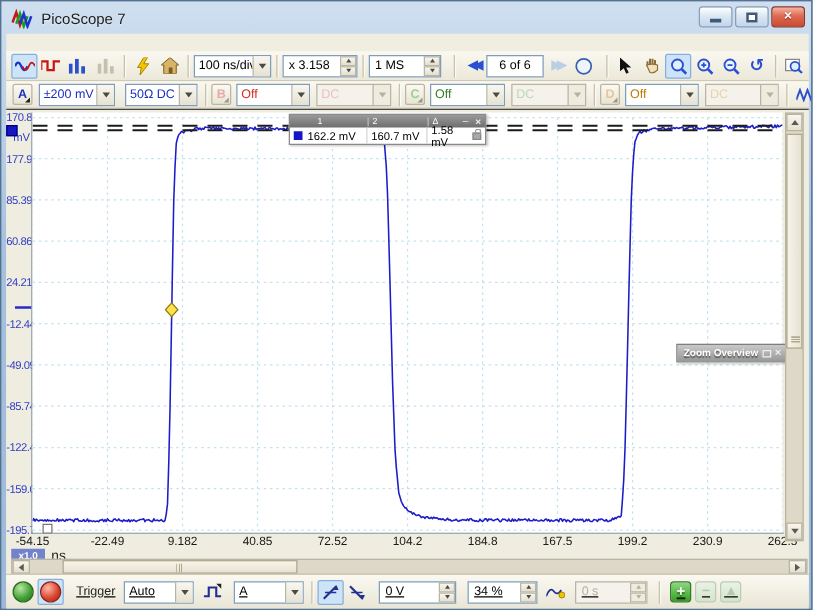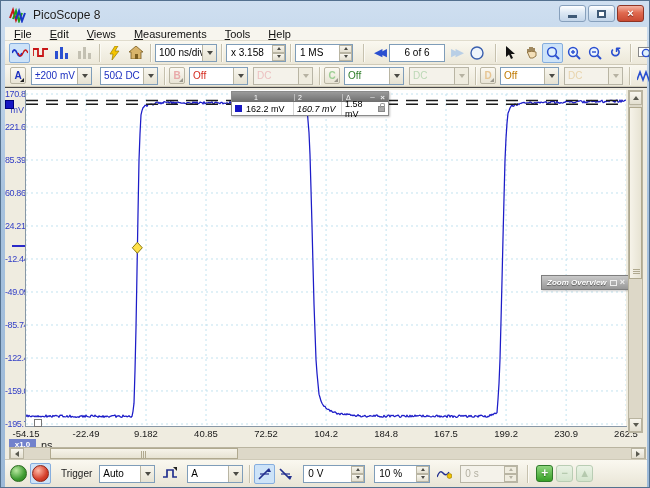--- a/index.html
+++ b/index.html
@@ -22,21 +22,21 @@
   
   .client { position:absolute; left:4px; top:26px; width:642px; height:458px; background:#f0ede1; }
   .menubar { position:absolute; left:0; top:0; width:642px; height:14px; background:#f7f5ee; border-bottom:1px solid #e0dccd; display:flex; align-items:center; }
   .mitem { display:inline-block; font-size:11px; color:#111; padding:0 9px; }
   .mitem::first-letter { text-decoration:underline; }
   .toolbar { position:absolute; left:0; width:642px; display:flex; align-items:center;
              background:linear-gradient(#faf8f0,#ece8d9); border-bottom:1px solid #cfcab8; }
   .t1 { top:14px; height:24px; }
   .t2 { top:38px; height:22px; }
   .bbar { top:432px; height:28px; border-top:1px solid #cfcab8; border-bottom:none;
-          background:linear-gradient(#faf8f0,#e9e5d6); }
+          background:linear-gradient(#faf8f0,#e9e5d6);text-decoration:underline; }
   .sep { width:1px; height:18px; background:#c6c1ae; box-shadow:1px 0 0 #fbfaf4; margin:0 4px; flex:none; }
   .tbtn { width:21px; height:20px; border:1px solid transparent; border-radius:2px; display:flex; align-items:center; justify-content:center; flex:none; }
   .tbtn.active { background:#cde3f8; border-color:#86aede; }
   .glyph-blue { color:#2a4fd0; font-size:13px; line-height:13px; }
   .pale { color:#b9cfe6; }
   
   .combo,.spin,.numfield { height:18px; background:#fff; border:1px solid #7f9db9; display:flex; align-items:center; font-size:10px; flex:none; }
   .combo .val { padding:0 3px; white-space:nowrap; overflow:hidden; flex:1; }
   .combo .arrow { width:14px; height:16px; border-left:1px solid #b9b5a3; background:linear-gradient(#f8f6ee,#e6e2d2); display:flex; align-items:center; justify-content:center; }
   .cdn { width:0; height:0; border-left:3px solid transparent; border-right:3px solid transparent; border-top:4px solid #4a4a44; }
@@ -68,28 +68,28 @@
   .mbox { position:absolute; left:226px; top:3px; width:158px; height:25px; border:1px solid #8a8a8a; background:#fff; box-shadow:1px 1px 2px rgba(0,0,0,.25); font-size:9px; }
   .mhead { height:10px; background:linear-gradient(#9a9a9a,#6e6e6e); color:#fff; font-size:7px; display:flex; align-items:center; }
   .mhead .hcol { border-left:1px solid #bbb; padding-left:3px; }
   .mhead .h1 { width:62px; padding-left:22px; border-left:none; }
   .mhead .h2 { width:48px; }
   .mhead .h3 { flex:1; }
   .mhead .mmin { width:9px; color:#eee; text-align:center; line-height:8px; font-size:8px; }
   .mhead .mcls { width:11px; color:#eee; text-align:center; line-height:9px; font-size:8px; font-weight:bold; }
   .mrow { height:13px; display:flex; align-items:center; }
   .mcell { height:13px; display:flex; align-items:center; border-right:1px solid #d5d5d5; padding:0 3px; }
-  .c1 { width:62px; } .c2 { width:48px;font-style:italic; } .c3 { flex:1; border-right:none; }
+  .c1 { width:62px; } .c2 { width:48px; } .c3 { flex:1; border-right:none; }
   .bluesq { width:7px; height:7px; background:#1616c4; margin-right:4px; flex:none; }
   .lock { width:7px; height:6px; background:#aaa; border:1px solid #888; position:relative; margin-left:auto; }
   .lock::before { content:""; position:absolute; left:1px; top:-4px; width:3px; height:4px; border:1px solid #999; border-bottom:none; border-radius:2px 2px 0 0; }
   
   .zov { position:absolute; left:536px; top:187px; width:88px; height:15px; border:1px solid #7e7e7e;
          background:linear-gradient(#c9c9c9,#989898); display:flex; align-items:center; box-shadow:1px 1px 2px rgba(0,0,0,.2); }
-  .zov .zt { flex:1; font-size:8px; font-weight:bold; color:#fff; text-shadow:0 1px 1px #555; padding-left:5px; white-space:nowrap;font-style:italic; }
+  .zov .zt { flex:1; font-size:8px; font-weight:bold; color:#fff; text-shadow:0 1px 1px #555; padding-left:5px; white-space:nowrap; }
   .zov .zic { width:7px; height:6px; border:1px solid #eee; margin-right:3px; }
   .zov .zx { color:#eee; font-size:9px; font-weight:bold; line-height:9px; margin-right:3px; }
   
   .vsb { position:absolute; left:623px; top:2px; width:15px; height:343px; background:#ddd8c8; border:1px solid #b9b4a0; }
   .vsb .sbtn { position:absolute; left:0; width:13px; height:14px; background:linear-gradient(#f8f6ee,#e3dfd0); border:1px solid #b9b4a0; display:flex; align-items:center; justify-content:center; }
   .vsb .up { top:0; } .vsb .dn { top:327px; }
   .vthumb { position:absolute; left:0; top:16px; width:13px; height:172px; background:linear-gradient(90deg,#f6f3e9,#e7e3d3); border:1px solid #b0a98f; }
   .vthumb .grip { position:absolute; left:3px; bottom:4px; width:7px; height:5px;
                   background:repeating-linear-gradient(#b0a98f 0 1px,transparent 1px 2px); }
   .hsb { position:absolute; left:4px; top:359px; width:637px; height:13px; background:#ddd8c8; border:1px solid #b9b4a0; }
@@ -117,44 +117,36 @@
 <body>
 
 <div id="win">
 
   <div class="titlebar">
     <svg class="appicon" viewBox="0 0 18 16">
       <polyline points="1,11 4,3 7,13 10,5" fill="none" stroke="#c81616" stroke-width="2"></polyline>
       <polyline points="4,12 7,4 10,14 13,6" fill="none" stroke="#1e9e1e" stroke-width="2"></polyline>
       <polyline points="7,12 10,4 13,14 16,6" fill="none" stroke="#1a35c8" stroke-width="2"></polyline>
     </svg>
-    <span class="title">PicoScope 8</span>
+    <span class="title">PicoScope 7</span>
     <div class="winbtns">
       <div class="wbtn">
           <div class="dash"></div>
         </div>
       <div class="wbtn">
           <div class="box"></div>
         </div>
       <div class="wbtn close">
           <span>×</span>
         </div>
     </div>
   </div>
 
   <div class="client">
 
-    <div class="menubar">
-      <span class="mitem">File</span>
-      <span class="mitem">Edit</span>
-      <span class="mitem">Views</span>
-      <span class="mitem">Measurements</span>
-      <span class="mitem">Tools</span>
-      <span class="mitem">Help</span>
-    </div>
 
     <div class="toolbar t1">
       <div class="tbtn active" style="margin-left:4px">
         <svg width="16" height="12" viewBox="0 0 16 12">
             <path d="M0,6 Q2.5,0 5,6 T10,6" fill="none" stroke="#1a35c8" stroke-width="1.8"></path>
             <path d="M6,6 Q8.5,12 11,6 T16,6" fill="none" stroke="#c81616" stroke-width="1.4"></path>
           </svg>
       </div>
       <div class="tbtn">
         <svg width="15" height="11" viewBox="0 0 15 11">
@@ -215,21 +207,21 @@
             </div>
             <div>
               <span class="tdn"></span>
             </div>
           </span>
       </div>
       <div class="sep" style="margin-left:10px"></div>
       <div class="tbtn">
           <span class="glyph-blue" style="letter-spacing:-4px;font-size:11px">◀◀</span>
         </div>
-      <div class="numfield" style="width:56px">
+      <div class="numfield" style="width:46px">
           <span>6 of 6</span>
         </div>
       <div class="tbtn">
           <span class="glyph-blue pale" style="letter-spacing:-4px;font-size:11px">▶▶</span>
         </div>
       <div class="tbtn">
         <svg width="14" height="14" viewBox="0 0 14 14">
             <circle cx="7" cy="7" r="6" fill="#eef4fb" stroke="#3a5fae" stroke-width="1.4"></circle>
             <polygon points="4,10 8,6 10,4 6,8" fill="#c81616"></polygon>
           </svg>
@@ -349,21 +341,21 @@
         <svg width="16" height="12" viewBox="0 0 16 12">
             <path d="M0,10 L3,2 L6,10 L9,2 M6,10 L9,2 L12,10 L15,2" fill="none" stroke="#2a4fd0" stroke-width="1.6"></path>
           </svg>
         <span style="position:absolute;right:1px;bottom:1px;border-left:4px solid transparent;border-bottom:4px solid #222"></span>
       </div>
     </div>
 
     <div class="plotwrap">
       <div id="yaxis">
           <div class="ytick" style="top: 0px;">170.8</div>
-          <div class="ytick" style="top: 33px;">221.6</div>
+          <div class="ytick" style="top: 33px;">177.9</div>
           <div class="ytick" style="top: 66px;">85.39</div>
           <div class="ytick" style="top: 99px;">60.86</div>
           <div class="ytick" style="top: 132px;">24.21</div>
           <div class="ytick" style="top: 165px;">-12.44</div>
           <div class="ytick" style="top: 198px;">-49.09</div>
           <div class="ytick" style="top: 231px;">-85.74</div>
           <div class="ytick" style="top: 264px;">-122.4</div>
           <div class="ytick" style="top: 297px;">-159.0</div>
           <div class="ytick" style="top: 330px;">-195.7</div>
         </div>
@@ -517,21 +509,21 @@
         <span class="updown">
             <div>
               <span class="tup"></span>
             </div>
             <div>
               <span class="tdn"></span>
             </div>
           </span>
       </div>
       <div class="spin" style="width:56px;margin-left:9px">
-        <span class="val">10 %</span>
+        <span class="val">34 %</span>
         <span class="updown">
             <div>
               <span class="tup"></span>
             </div>
             <div>
               <span class="tdn"></span>
             </div>
           </span>
       </div>
       <div class="tbtn" style="margin-left:4px">

